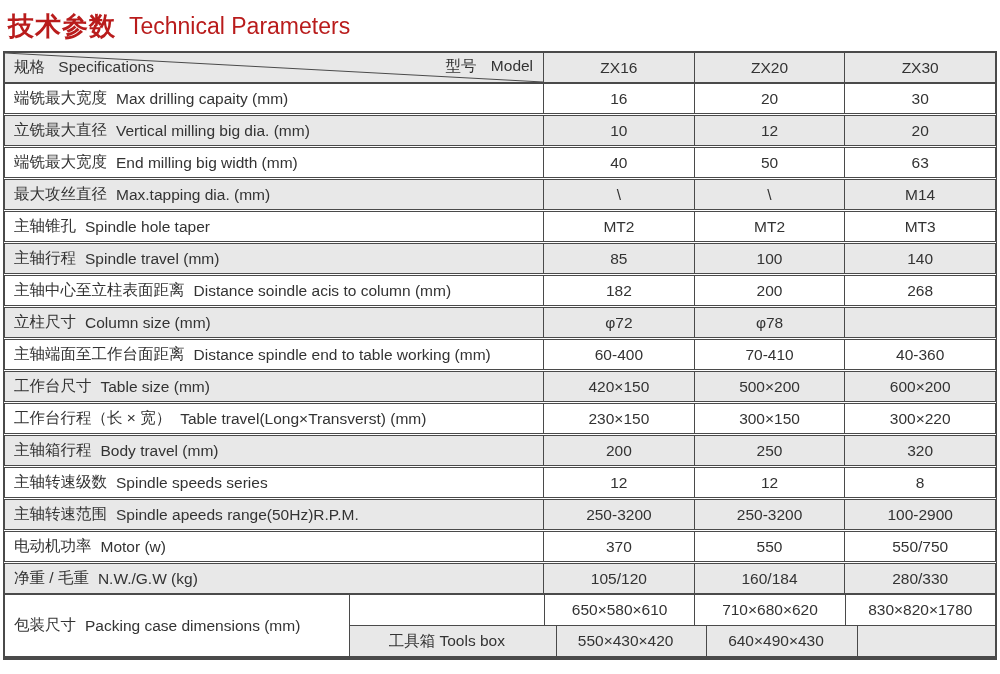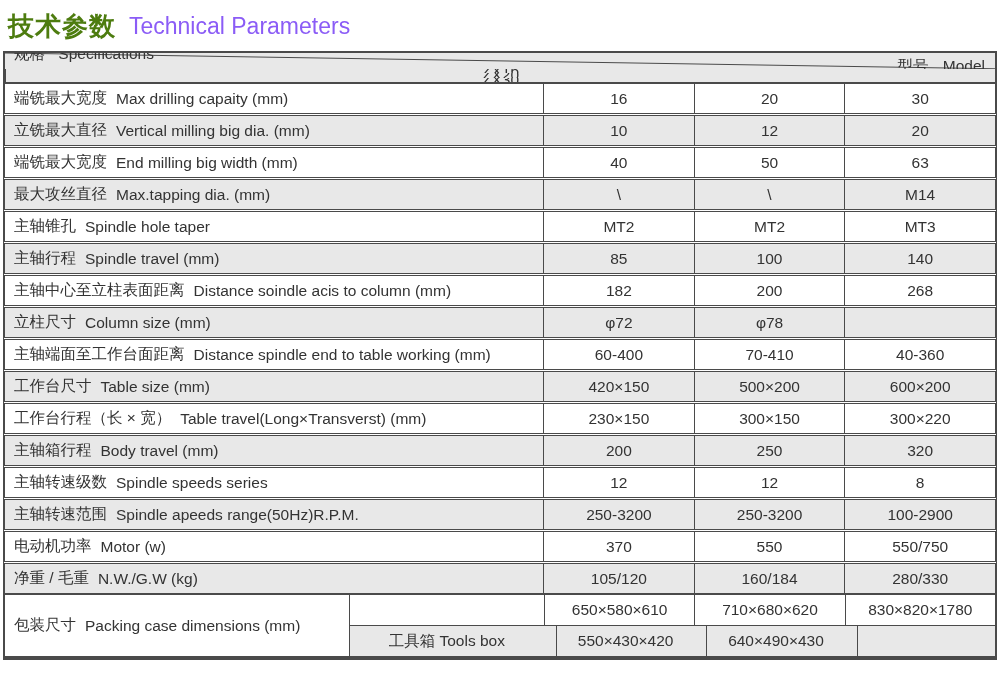--- a/index.html
+++ b/index.html
@@ -11,22 +11,22 @@
   body{
     width:1000px;height:674px;overflow:hidden;
     font-family:"Liberation Sans","DejaVu Sans",sans-serif;
     color:var(--text);
   }
   .title-block{
     padding:8px 0 0 8px;
     height:37px;
     display:flex;align-items:center;
   }
-  .title-zh{font-size:26px;font-weight:700;color:#4d7c0f;letter-spacing:1px;}
-  .title-en{font-size:23px;font-weight:400;color:#8b5cf6;margin-left:13px;}
+  .title-zh{font-size:26px;font-weight:700;color:#b91c1c;letter-spacing:1px;}
+  .title-en{font-size:23px;font-weight:400;color:#b91c1c;margin-left:13px;}
   .spec-table{
     width:994px;margin-left:3px;margin-top:6px;
     border:1px solid var(--line);
     border-bottom-width:3px;
     box-sizing:border-box;
     background:#fff;
   }
   .band{
     display:flex;
     height:31px;
@@ -35,21 +35,21 @@
     box-sizing:border-box;
   }
   .band + .band{margin-top:1px;}
   .band.gray{background:var(--gray);}
   .cell{display:flex;align-items:center;box-sizing:border-box;overflow:hidden;}
   .label-cell{flex:0 0 54.35%;padding-left:9px;}
   .label-zh{font-size:15.5px;white-space:nowrap;}
   .label-en{font-size:15.5px;margin-left:9px;white-space:nowrap;}
   .data-cell{flex:1 1 0;justify-content:center;border-left:1px solid var(--line);font-size:15.5px;}
   
-  .header-band{background:var(--gray);flex-direction:column;}
+  .header-band{background:var(--gray);}
   .header-diag{position:relative;}
   .header-diag svg{position:absolute;left:0;top:0;width:100%;height:100%;}
   .spec-label{position:absolute;left:9px;bottom:4px;font-size:15.5px;white-space:nowrap;}
   .model-label{position:absolute;right:10px;top:3px;font-size:15.5px;white-space:nowrap;}
   .model-label .label-en{margin-left:10px;}
   .header-band .data-cell{font-size:15.5px;}
   
   .packing-band{height:63px;}
   .packing-label{flex:0 0 34.72%;padding-left:9px;display:flex;}
   .packing-right{flex:1 1 0;display:flex;flex-direction:column;border-left:1px solid var(--line);justify-content:center;}

